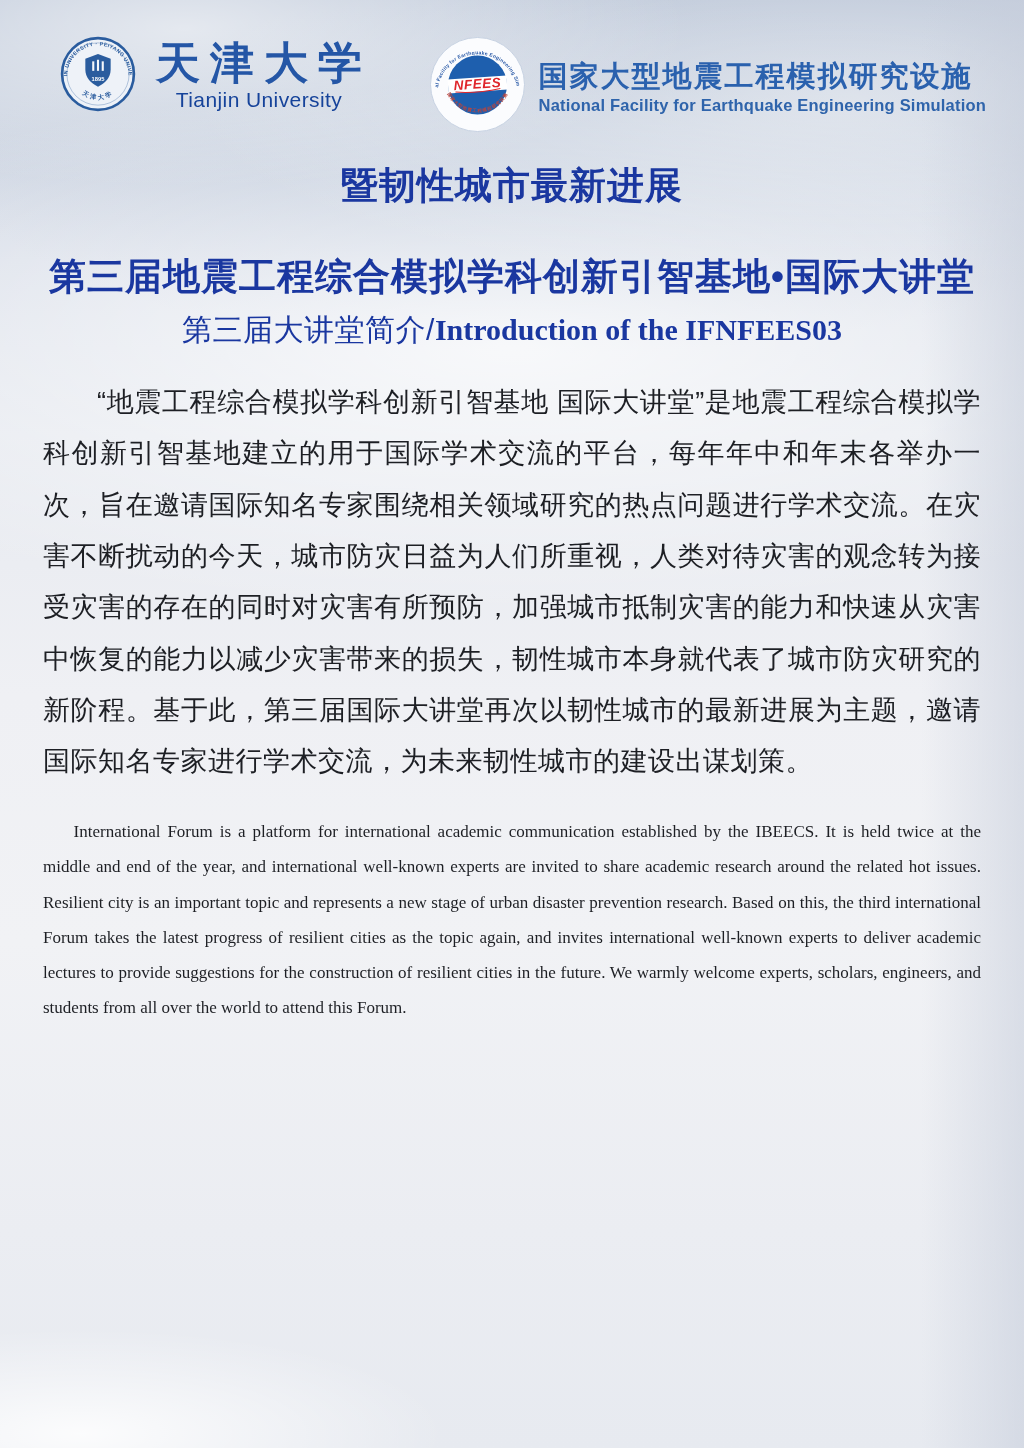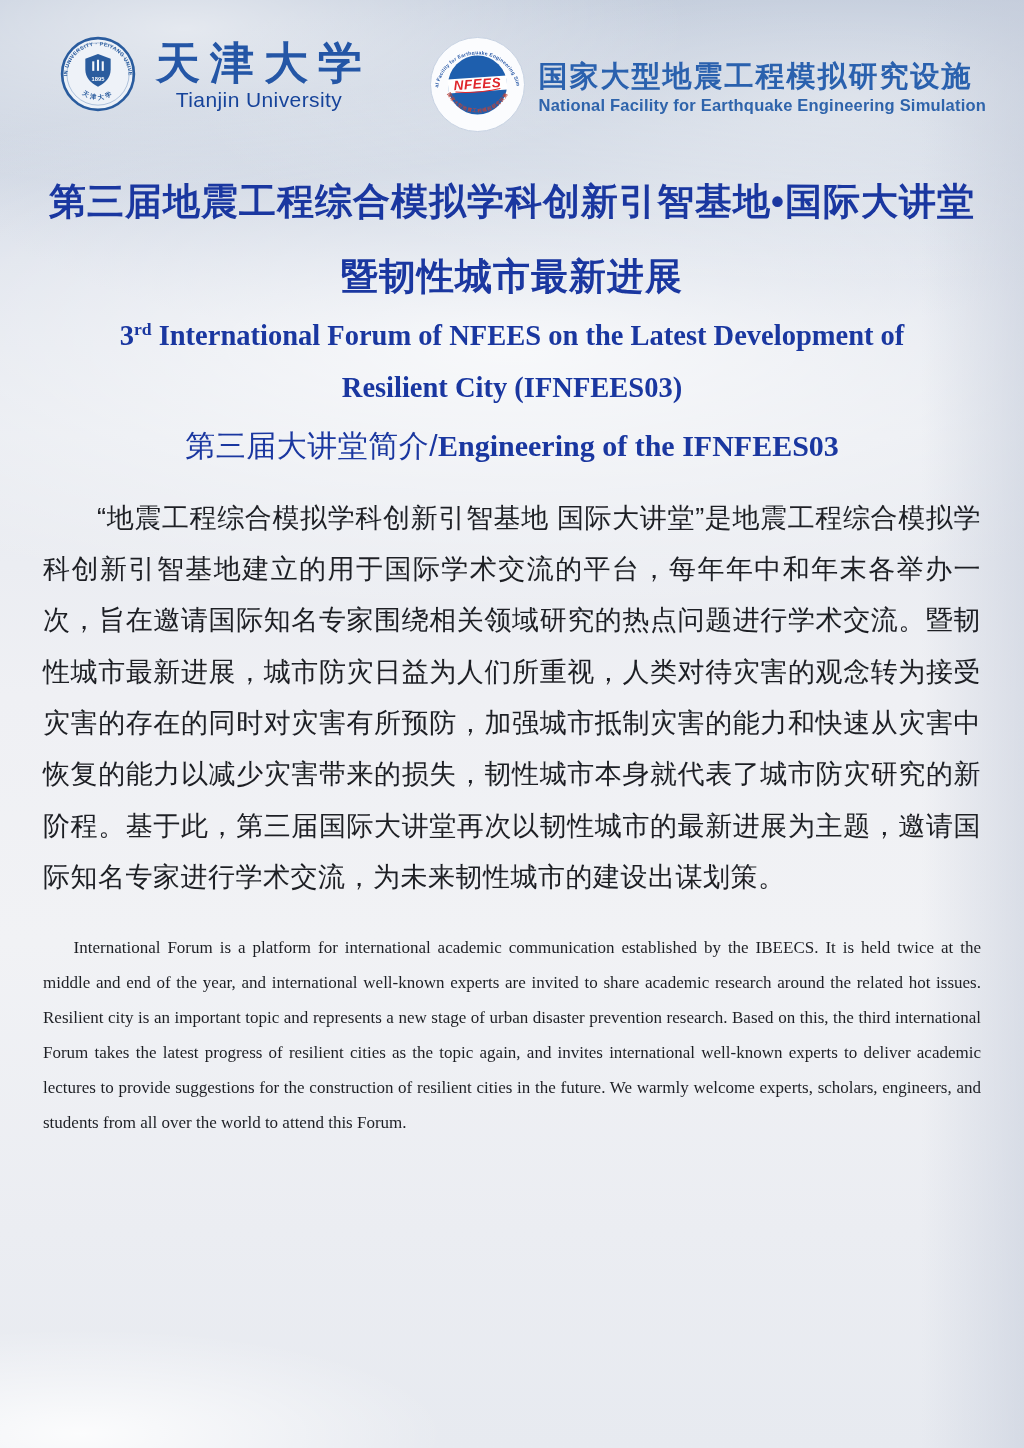--- a/index.html
+++ b/index.html
@@ -128,27 +128,23 @@
         </text>
       </svg>
       <div class="nfees-text">
         <div class="nfees-zh">国家大型地震工程模拟研究设施</div>
         <div class="nfees-en">National Facility for Earthquake Engineering Simulation</div>
       </div>
     </div>
 
   </div>
 
+  <div class="title-zh title-zh2">暨韧性城市最新进展</div>
   <div class="title-zh title-zh1">第三届地震工程综合模拟学科创新引智基地•国际大讲堂</div>
-  <div class="title-zh title-zh2">暨韧性城市最新进展</div>
 
-  <div class="title-en">
-    <div><span>3</span><sup>rd</sup> <span>International Forum of NFEES on the Latest Development of</span></div>
-    <div>Resilient City (IFNFEES03)</div>
-  </div>
 
-  <div class="section-heading"><span class="section-zh">第三届大讲堂简介/</span><span class="section-en">Engineering of the IFNFEES03</span></div>
+  <div class="section-heading"><span class="section-zh">第三届大讲堂简介/</span><span class="section-en">Introduction of the IFNFEES03</span></div>
 
-  <p class="para para-zh">“地震工程综合模拟学科创新引智基地 国际大讲堂”是地震工程综合模拟学科创新引智基地建立的用于国际学术交流的平台，每年年中和年末各举办一次，旨在邀请国际知名专家围绕相关领域研究的热点问题进行学术交流。暨韧性城市最新进展，城市防灾日益为人们所重视，人类对待灾害的观念转为接受灾害的存在的同时对灾害有所预防，加强城市抵制灾害的能力和快速从灾害中恢复的能力以减少灾害带来的损失，韧性城市本身就代表了城市防灾研究的新阶程。基于此，第三届国际大讲堂再次以韧性城市的最新进展为主题，邀请国际知名专家进行学术交流，为未来韧性城市的建设出谋划策。</p>
+  <p class="para para-zh">“地震工程综合模拟学科创新引智基地 国际大讲堂”是地震工程综合模拟学科创新引智基地建立的用于国际学术交流的平台，每年年中和年末各举办一次，旨在邀请国际知名专家围绕相关领域研究的热点问题进行学术交流。在灾害不断扰动的今天，城市防灾日益为人们所重视，人类对待灾害的观念转为接受灾害的存在的同时对灾害有所预防，加强城市抵制灾害的能力和快速从灾害中恢复的能力以减少灾害带来的损失，韧性城市本身就代表了城市防灾研究的新阶程。基于此，第三届国际大讲堂再次以韧性城市的最新进展为主题，邀请国际知名专家进行学术交流，为未来韧性城市的建设出谋划策。</p>
 
   <p class="para para-en">International Forum is a platform for international academic communication established by the IBEECS. It is held twice at the middle and end of the year, and international well-known experts are invited to share academic research around the related hot issues. Resilient city is an important topic and represents a new stage of urban disaster prevention research. Based on this, the third international Forum takes the latest progress of resilient cities as the topic again, and invites international well-known experts to deliver academic lectures to provide suggestions for the construction of resilient cities in the future. We warmly welcome experts, scholars, engineers, and students from all over the world to attend this Forum.</p>
 
 </div>
 
 </body></html>

